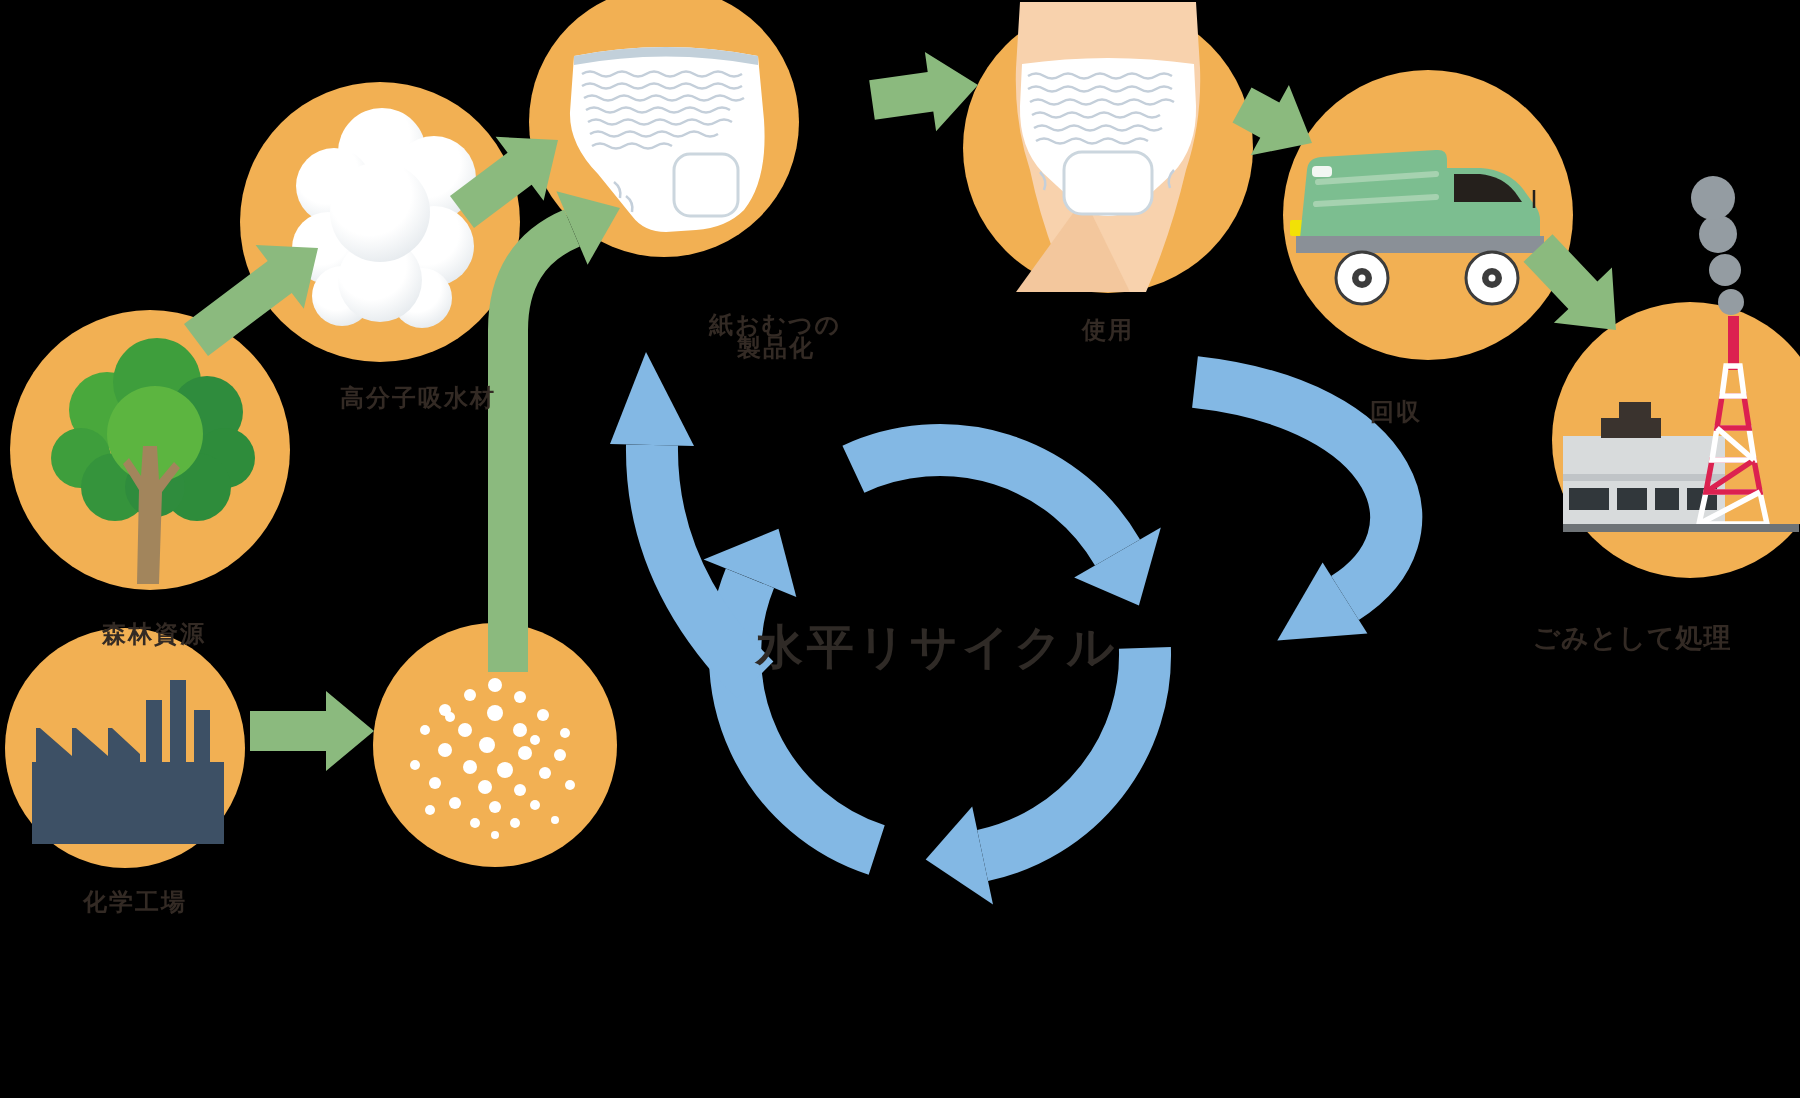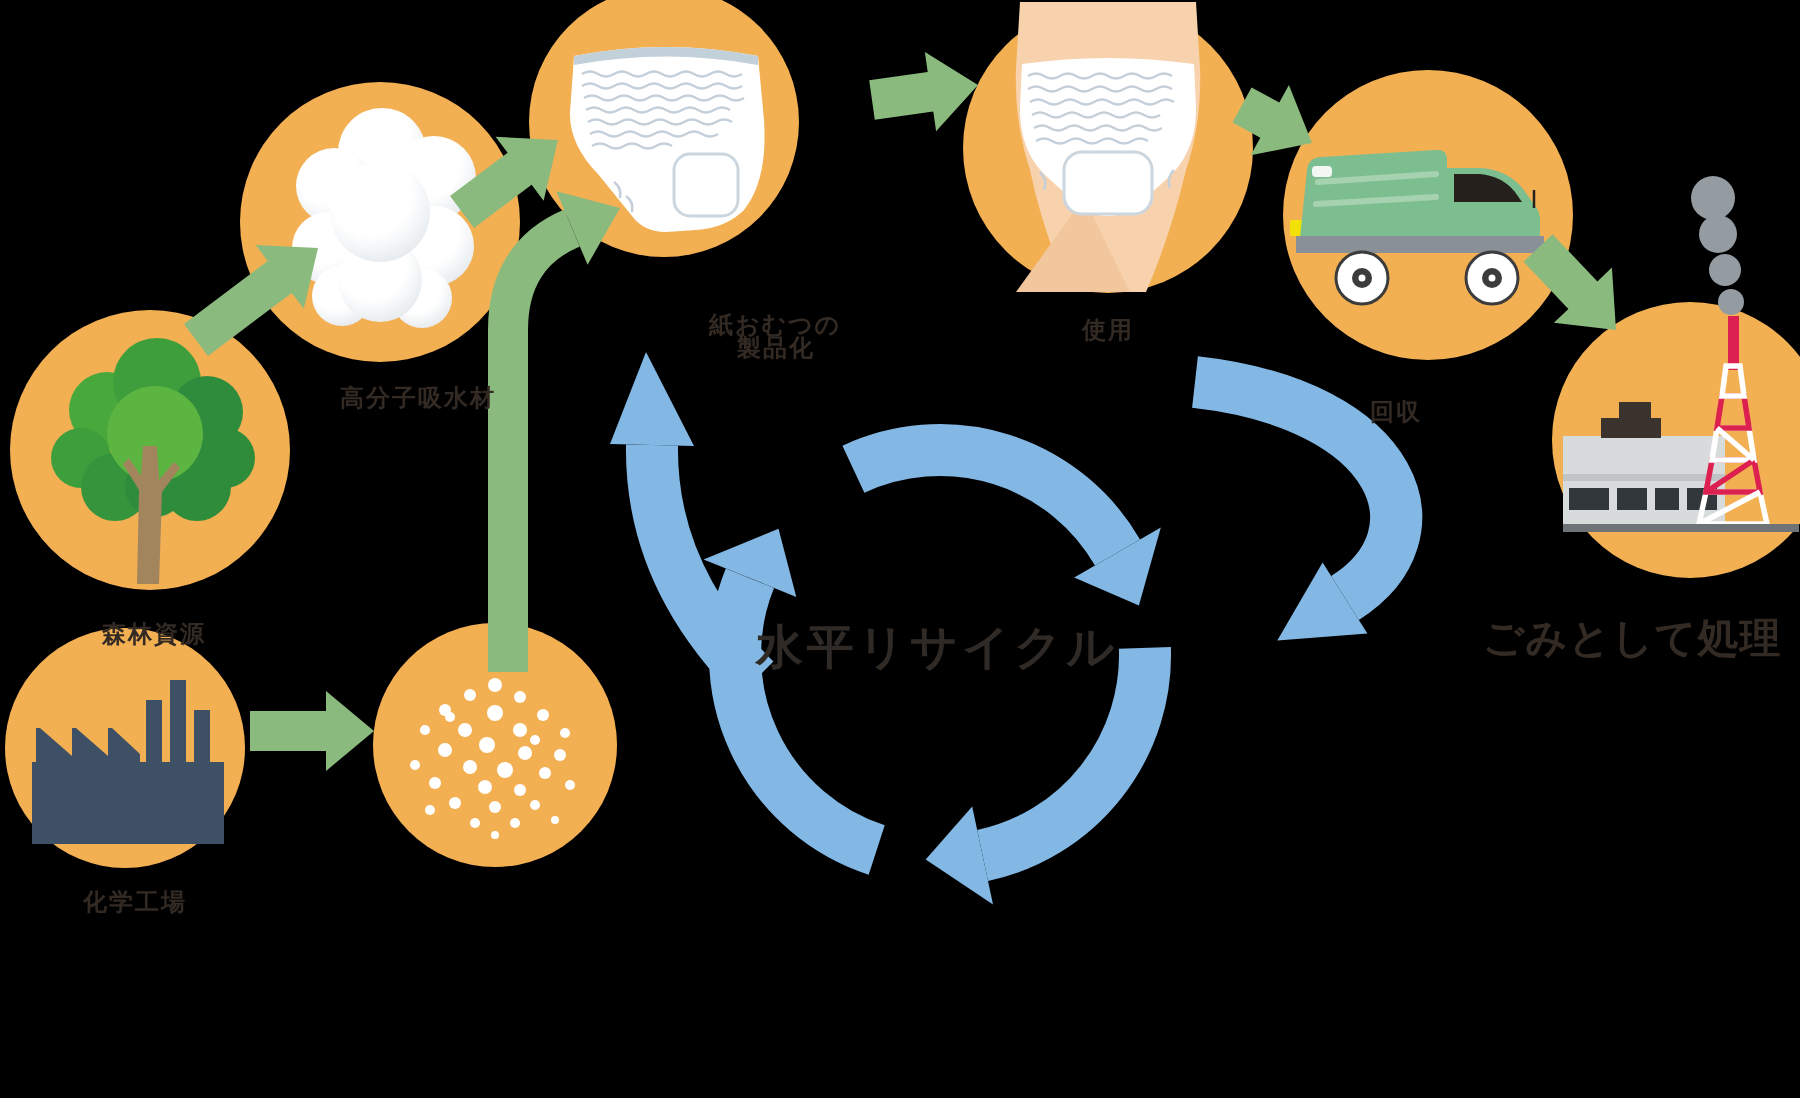--- a/index.html
+++ b/index.html
@@ -2,21 +2,21 @@
 <html><head>
 <meta charset="utf-8">
 <style>
   html,body{margin:0;padding:0;background:#000;}
   #canvas{position:relative;width:1800px;height:1098px;background:#000;overflow:hidden;
           font-family:"DejaVu Sans","Liberation Sans",sans-serif;}
   .circle{position:absolute;border-radius:50%;background:#F2B053;}
   .icon{position:absolute;}
   .label{position:absolute;transform:translate(-50%,-50%);color:#332A24;font-weight:bold;
          font-size:24px;letter-spacing:2px;white-space:nowrap;}
-  .label.sm{font-size:41px;letter-spacing:1px;}
+  .label.sm{font-size:27px;letter-spacing:1px;}
   .label.cycle{font-size:47px;letter-spacing:4px;color:#2F2A26;font-family:Liberation Mono, monospace;}
   svg{position:absolute;overflow:visible;}
 </style>
 </head>
 <body>
 
 <div id="canvas">
 
   <div class="circle" style="left:10px;top:310px;width:280px;height:280px"></div>
   <div class="circle" style="left:240px;top:82px;width:280px;height:280px"></div>

